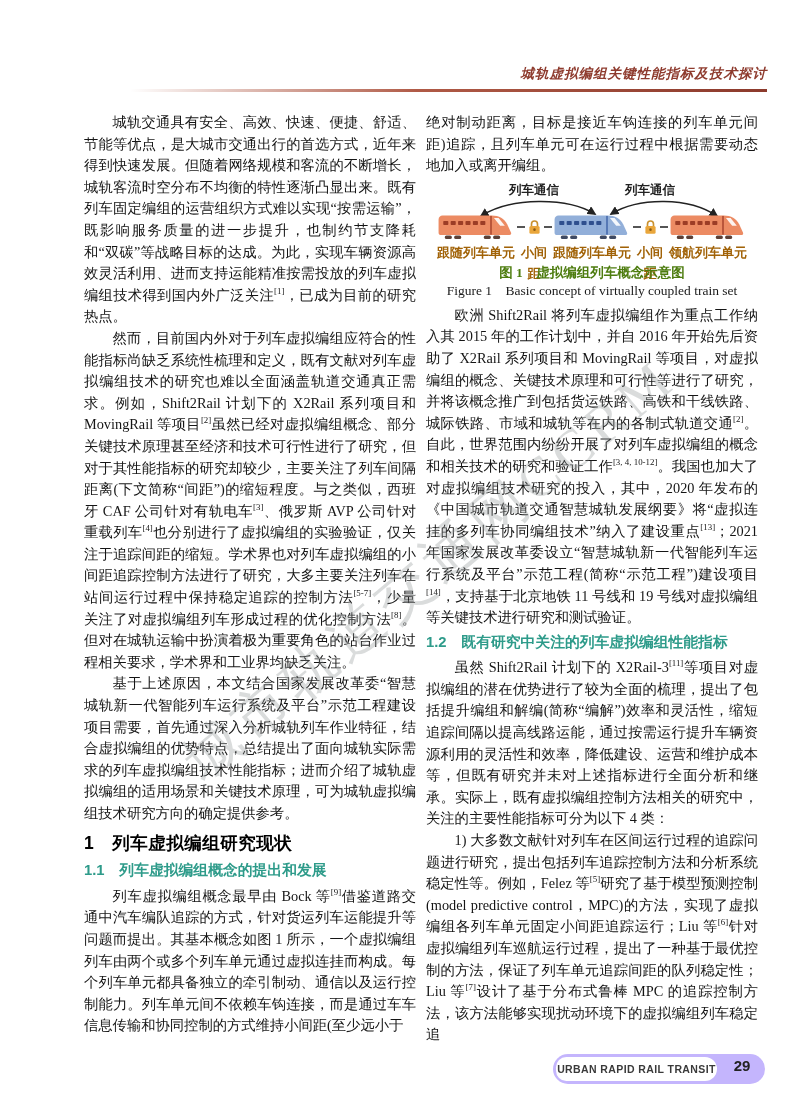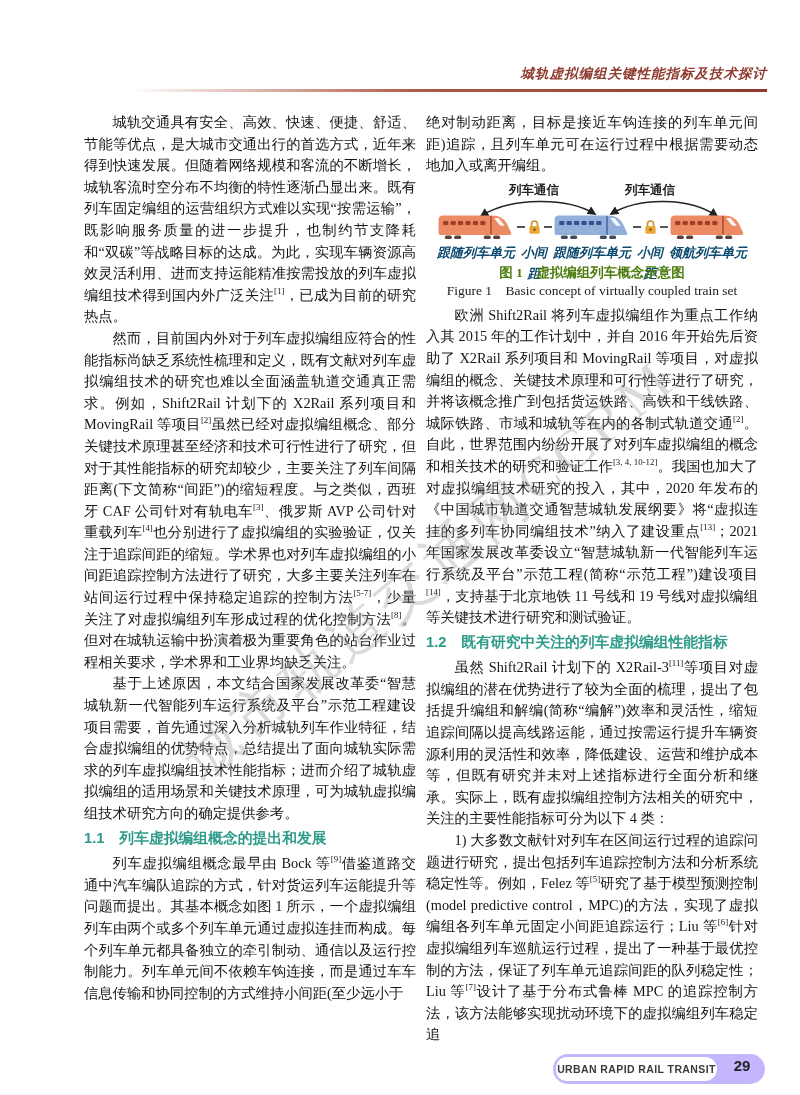--- a/index.html
+++ b/index.html
@@ -38,21 +38,21 @@
   .comm-label.l1{left:68px;} .comm-label.l2{left:184px;}
   .arcs{position:absolute;top:12px;left:11px;}
   .trains-row{position:absolute;top:31px;left:11px;width:310px;display:flex;align-items:center;}
   .train{width:78px;height:26.5px;flex:0 0 78px;}
   .gap-group{flex:0 0 38px;display:flex;align-items:center;justify-content:center;gap:2px;}
   .dash{width:8px;height:1.8px;background:#555;}
   .lock{width:15px;height:18px;}
   .train-orange{--body:#ec8b63;--win:#9c3d26;--dark:#b9553a;--wheel:#5d4037;}
   .train-blue{--body:#92afd9;--win:#2f4f8e;--dark:#5577b4;--wheel:#3f4a63;}
   .train-labels{position:absolute;top:59px;left:11px;width:310px;display:flex;}
-  .train-labels span{text-align:center;font-size:13px;font-weight:600;color:#0c4a6e;font-style:italic;}
+  .train-labels span{text-align:center;font-size:13px;font-weight:600;color:#a16207;}
   .tl-train{flex:0 0 78px;} .tl-gap{flex:0 0 38px;font-size:12.5px;}
   .caption-zh{position:absolute;top:79px;left:0;width:100%;text-align:center;
         font-size:13.5px;font-weight:600;color:#4d7c0f;}
   .caption-en{position:absolute;top:97px;left:0;width:100%;text-align:center;
         font-size:13.5px;color:#1a1a1a;}
 
   
   .footer-badge{position:absolute;top:1042px;right:35px;width:212px;height:30px;
         background:#c4b5fd;border-radius:15px;z-index:3;}
   .footer-pill{position:absolute;left:3px;top:3px;width:161px;height:24px;background:#ffffff;
@@ -70,20 +70,21 @@
 
   <div class="running-title">城轨虚拟编组关键性能指标及技术探讨</div>
   <div class="header-rule"></div>
 
   <div class="watermark">城市轨道交通网CCRM</div>
 
   <div class="col col-left">
     <p>城轨交通具有安全、高效、快速、便捷、舒适、节能等优点，是大城市交通出行的首选方式，近年来得到快速发展。但随着网络规模和客流的不断增长，城轨客流时空分布不均衡的特性逐渐凸显出来。既有列车固定编组的运营组织方式难以实现“按需运输”，既影响服务质量的进一步提升，也制约节支降耗和“双碳”等战略目标的达成。为此，实现车辆资源高效灵活利用、进而支持运能精准按需投放的列车虚拟编组技术得到国内外广泛关注<sup>[1]</sup>，已成为目前的研究热点。</p>
     <p>然而，目前国内外对于列车虚拟编组应符合的性能指标尚缺乏系统性梳理和定义，既有文献对列车虚拟编组技术的研究也难以全面涵盖轨道交通真正需求。例如，Shift2Rail 计划下的 X2Rail 系列项目和 MovingRail 等项目<sup>[2]</sup>虽然已经对虚拟编组概念、部分关键技术原理甚至经济和技术可行性进行了研究，但对于其性能指标的研究却较少，主要关注了列车间隔距离(下文简称“间距”)的缩短程度。与之类似，西班牙 CAF 公司针对有轨电车<sup>[3]</sup>、俄罗斯 AVP 公司针对重载列车<sup>[4]</sup>也分别进行了虚拟编组的实验验证，仅关注于追踪间距的缩短。学术界也对列车虚拟编组的小间距追踪控制方法进行了研究，大多主要关注列车在站间运行过程中保持稳定追踪的控制方法<sup>[5-7]</sup>，少量关注了对虚拟编组列车形成过程的优化控制方法<sup>[8]</sup>。但对在城轨运输中扮演着极为重要角色的站台作业过程相关要求，学术界和工业界均缺乏关注。</p>
     <p>基于上述原因，本文结合国家发展改革委“智慧城轨新一代智能列车运行系统及平台”示范工程建设项目需要，首先通过深入分析城轨列车作业特征，结合虚拟编组的优势特点，总结提出了面向城轨实际需求的列车虚拟编组技术性能指标；进而介绍了城轨虚拟编组的适用场景和关键技术原理，可为城轨虚拟编组技术研究方向的确定提供参考。</p>
+    <div class="h-main">1　列车虚拟编组研究现状</div>
     <div class="h-sub">1.1　列车虚拟编组概念的提出和发展</div>
     <p>列车虚拟编组概念最早由 Bock 等<sup>[9]</sup>借鉴道路交通中汽车编队追踪的方式，针对货运列车运能提升等问题而提出。其基本概念如图 1 所示，一个虚拟编组列车由两个或多个列车单元通过虚拟连挂而构成。每个列车单元都具备独立的牵引制动、通信以及运行控制能力。列车单元间不依赖车钩连接，而是通过车车信息传输和协同控制的方式维持小间距(至少远小于</p>
   </div>
 
   <div class="col col-right">
     <p class="noindent">绝对制动距离，目标是接近车钩连接的列车单元间距)追踪，且列车单元可在运行过程中根据需要动态地加入或离开编组。</p>
 
     <div class="figure">
       <div class="comm-label l1">列车通信</div>
       <div class="comm-label l2">列车通信</div>

